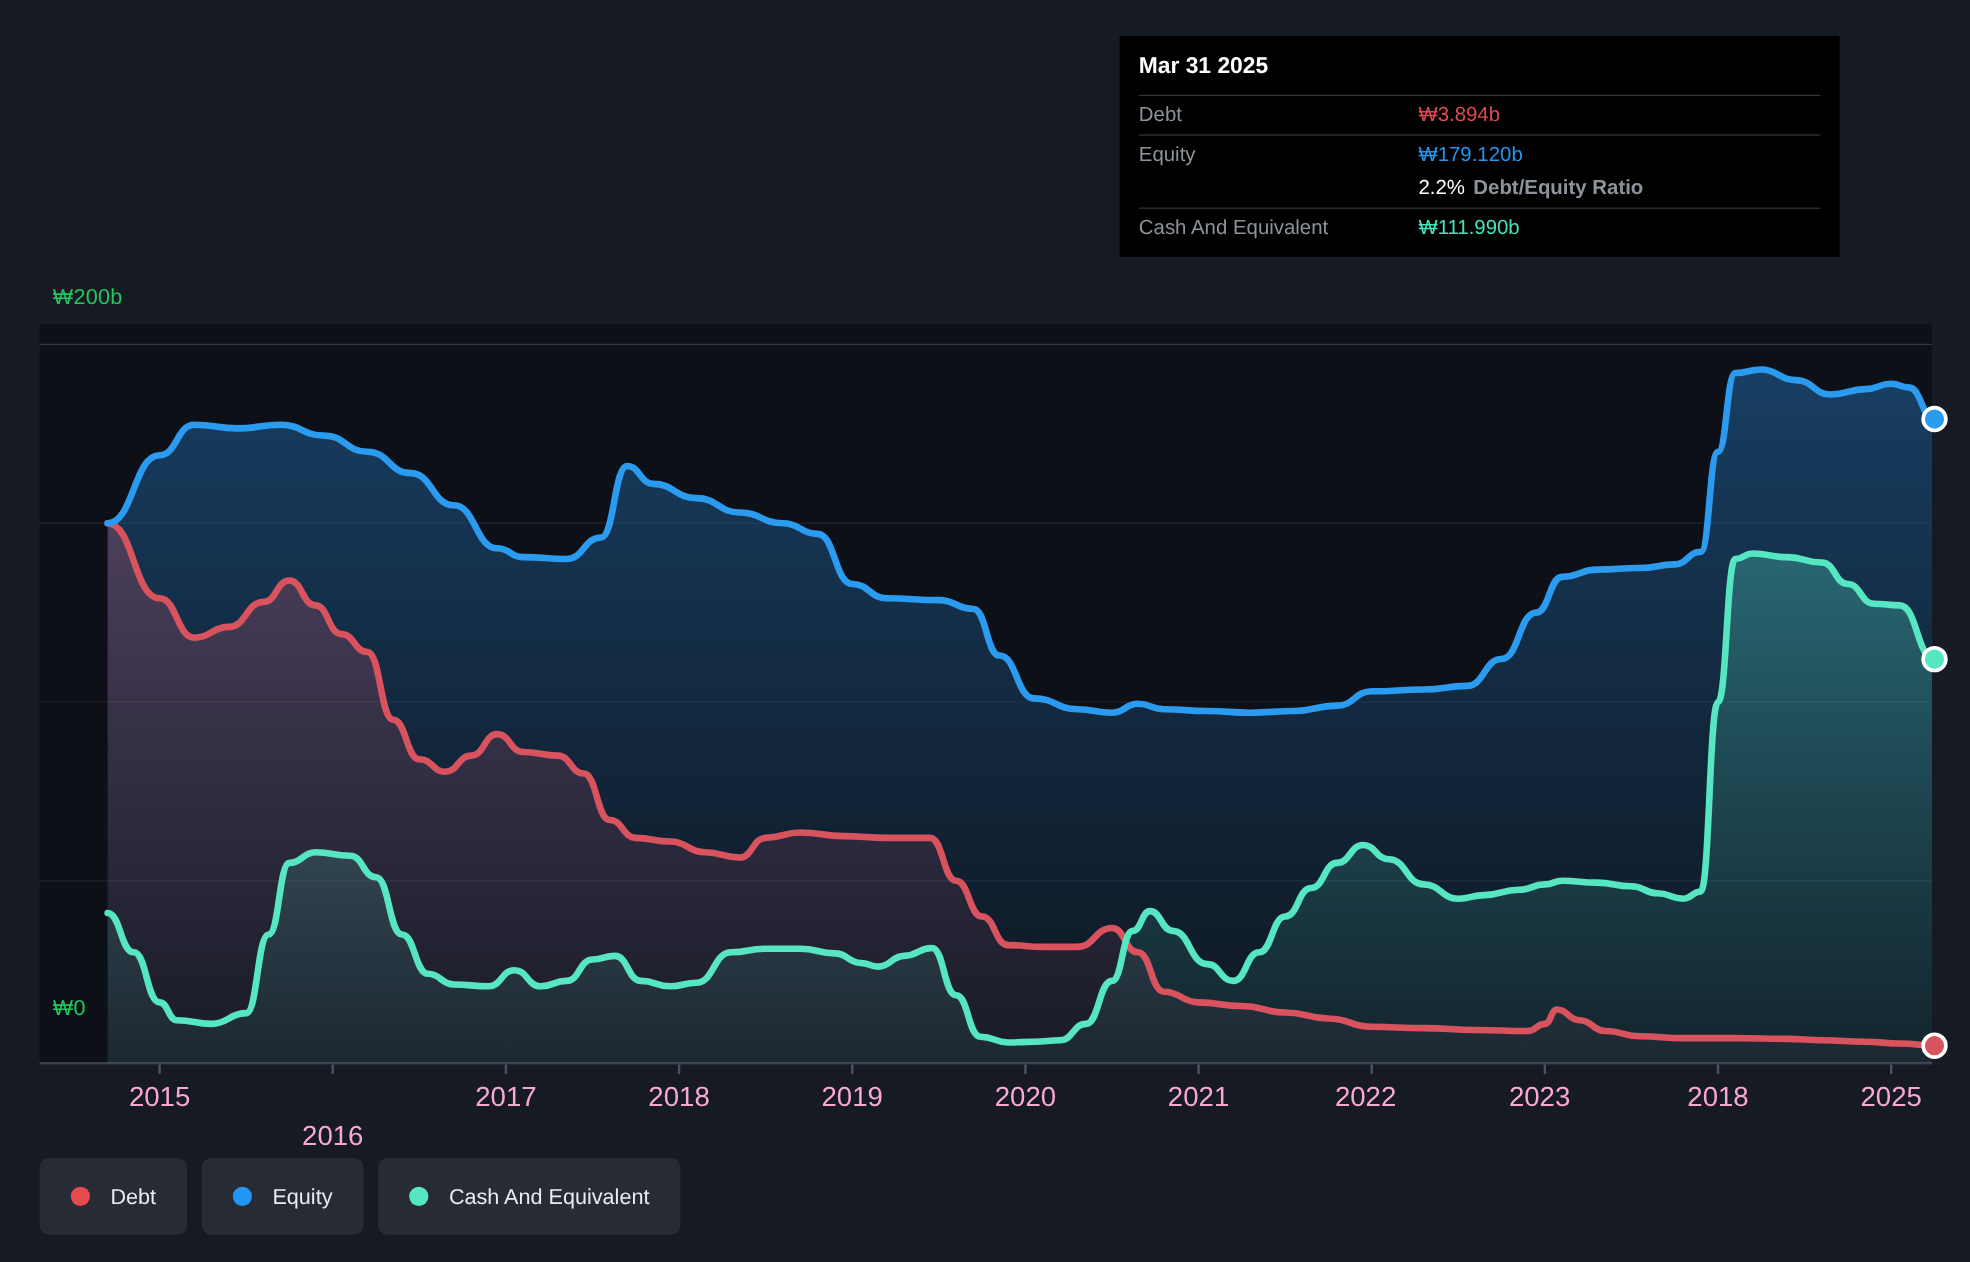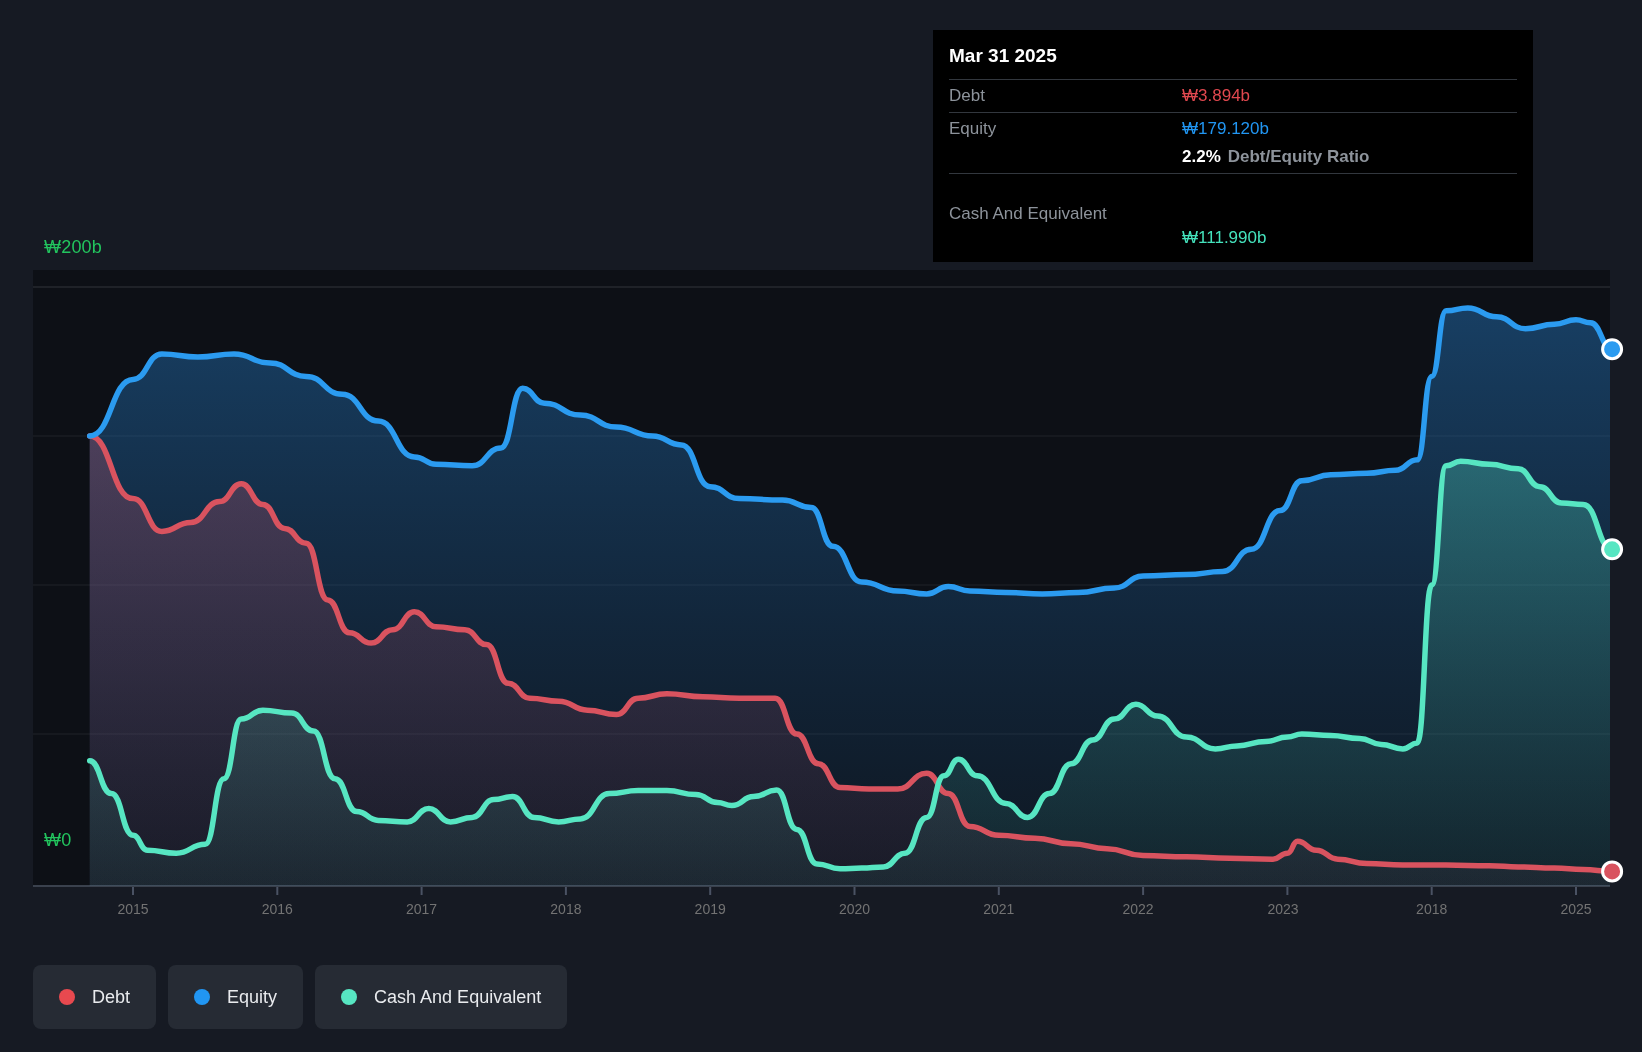--- a/index.html
+++ b/index.html
@@ -1,32 +1,32 @@
 <!DOCTYPE html>
 <html><head>
 <meta charset="utf-8">
 <style>
   html,body{margin:0;padding:0;background:#161a23;}
   #stage{position:relative;width:1642px;height:1052px;background:#161a23;overflow:hidden;
          font-family:"Liberation Sans",sans-serif;-webkit-font-smoothing:antialiased;}
   #plot-bg{position:absolute;left:33px;top:270px;width:1577px;height:617px;background:#0d1016;}
   svg{position:absolute;left:0;top:0;}
   .ylab{position:absolute;left:44px;color:#22c55e;font-size:18px;font-weight:500;letter-spacing:.2px;}
-  .xlab{position:absolute;top:901px;color:#737373;font-size:14px;transform:translateX(-50%);white-space:nowrap;}
+  .xlab{position:absolute;top:901px;color:#f9a8d4;font-size:23px;transform:translateX(-50%);white-space:nowrap;}
   
   #tooltip{position:absolute;left:933px;top:30px;width:600px;box-sizing:border-box;
            background:#000;padding:13px 16px 8px 16px;color:#fff;}
   .tt-title{font-size:19px;font-weight:700;padding:2px 0 12px 0;}
   .tt-row{display:flex;align-items:center;border-top:1px solid #32373e;padding:6px 0;font-size:17px;}
   .tt-row.nb{border-top:none;padding-top:2px;}
   .tt-label{width:233px;color:#8d939b;flex:none;}
   .tt-value{font-weight:400;}
-  .tt-ratio-pct{color:#fff;font-weight:700;}
+  .tt-ratio-pct{color:#fff;font-weight:400;}
   .tt-ratio-txt{color:#8d939b;font-weight:700;margin-left:7px;}
-  .v-debt{color:#e0484f;} .v-equity{color:#2196f3;} .v-cash{color:#45e3bd;margin-top:48px;}
+  .v-debt{color:#e0484f;} .v-equity{color:#2196f3;} .v-cash{color:#45e3bd;}
   
   #legend{position:absolute;left:33px;top:965px;display:flex;gap:12px;}
   .chip{height:64px;display:flex;align-items:center;gap:17px;padding:0 26px;
         background:#262b34;border-radius:8px;color:#e9ebee;font-size:18px;cursor:pointer;}
   .dot{width:16px;height:16px;border-radius:50%;flex:none;}
 </style>
 </head>
 <body>
 
 <div id="stage">
@@ -76,21 +76,21 @@
       </g>
       <circle cx="1612.1" cy="871.4" r="9.5" fill="#d9535f" stroke="#fff" stroke-width="3"></circle>
       <circle cx="1612.1" cy="549.3" r="9.5" fill="#57e6c2" stroke="#fff" stroke-width="3"></circle>
       <circle cx="1612.1" cy="349.2" r="9.5" fill="#2b9bf0" stroke="#fff" stroke-width="3"></circle>
     </svg>
 
   <div class="ylab" style="top:237px;">₩200b</div>
   <div class="ylab" style="top:830px;">₩0</div>
   <div id="xlabels">
       <div class="xlab" style="left: 133px;">2015</div>
-      <div class="xlab" style="left: 277.3px;">2016</div>
+      <div class="xlab" style="left: 277.3px; margin-top: 32px;">2016</div>
       <div class="xlab" style="left: 421.6px;">2017</div>
       <div class="xlab" style="left: 565.9px;">2018</div>
       <div class="xlab" style="left: 710.2px;">2019</div>
       <div class="xlab" style="left: 854.5px;">2020</div>
       <div class="xlab" style="left: 998.8px;">2021</div>
       <div class="xlab" style="left: 1138px;">2022</div>
       <div class="xlab" style="left: 1283px;">2023</div>
       <div class="xlab" style="left: 1431.7px;">2018</div>
       <div class="xlab" style="left: 1576px;">2025</div>
     </div>

